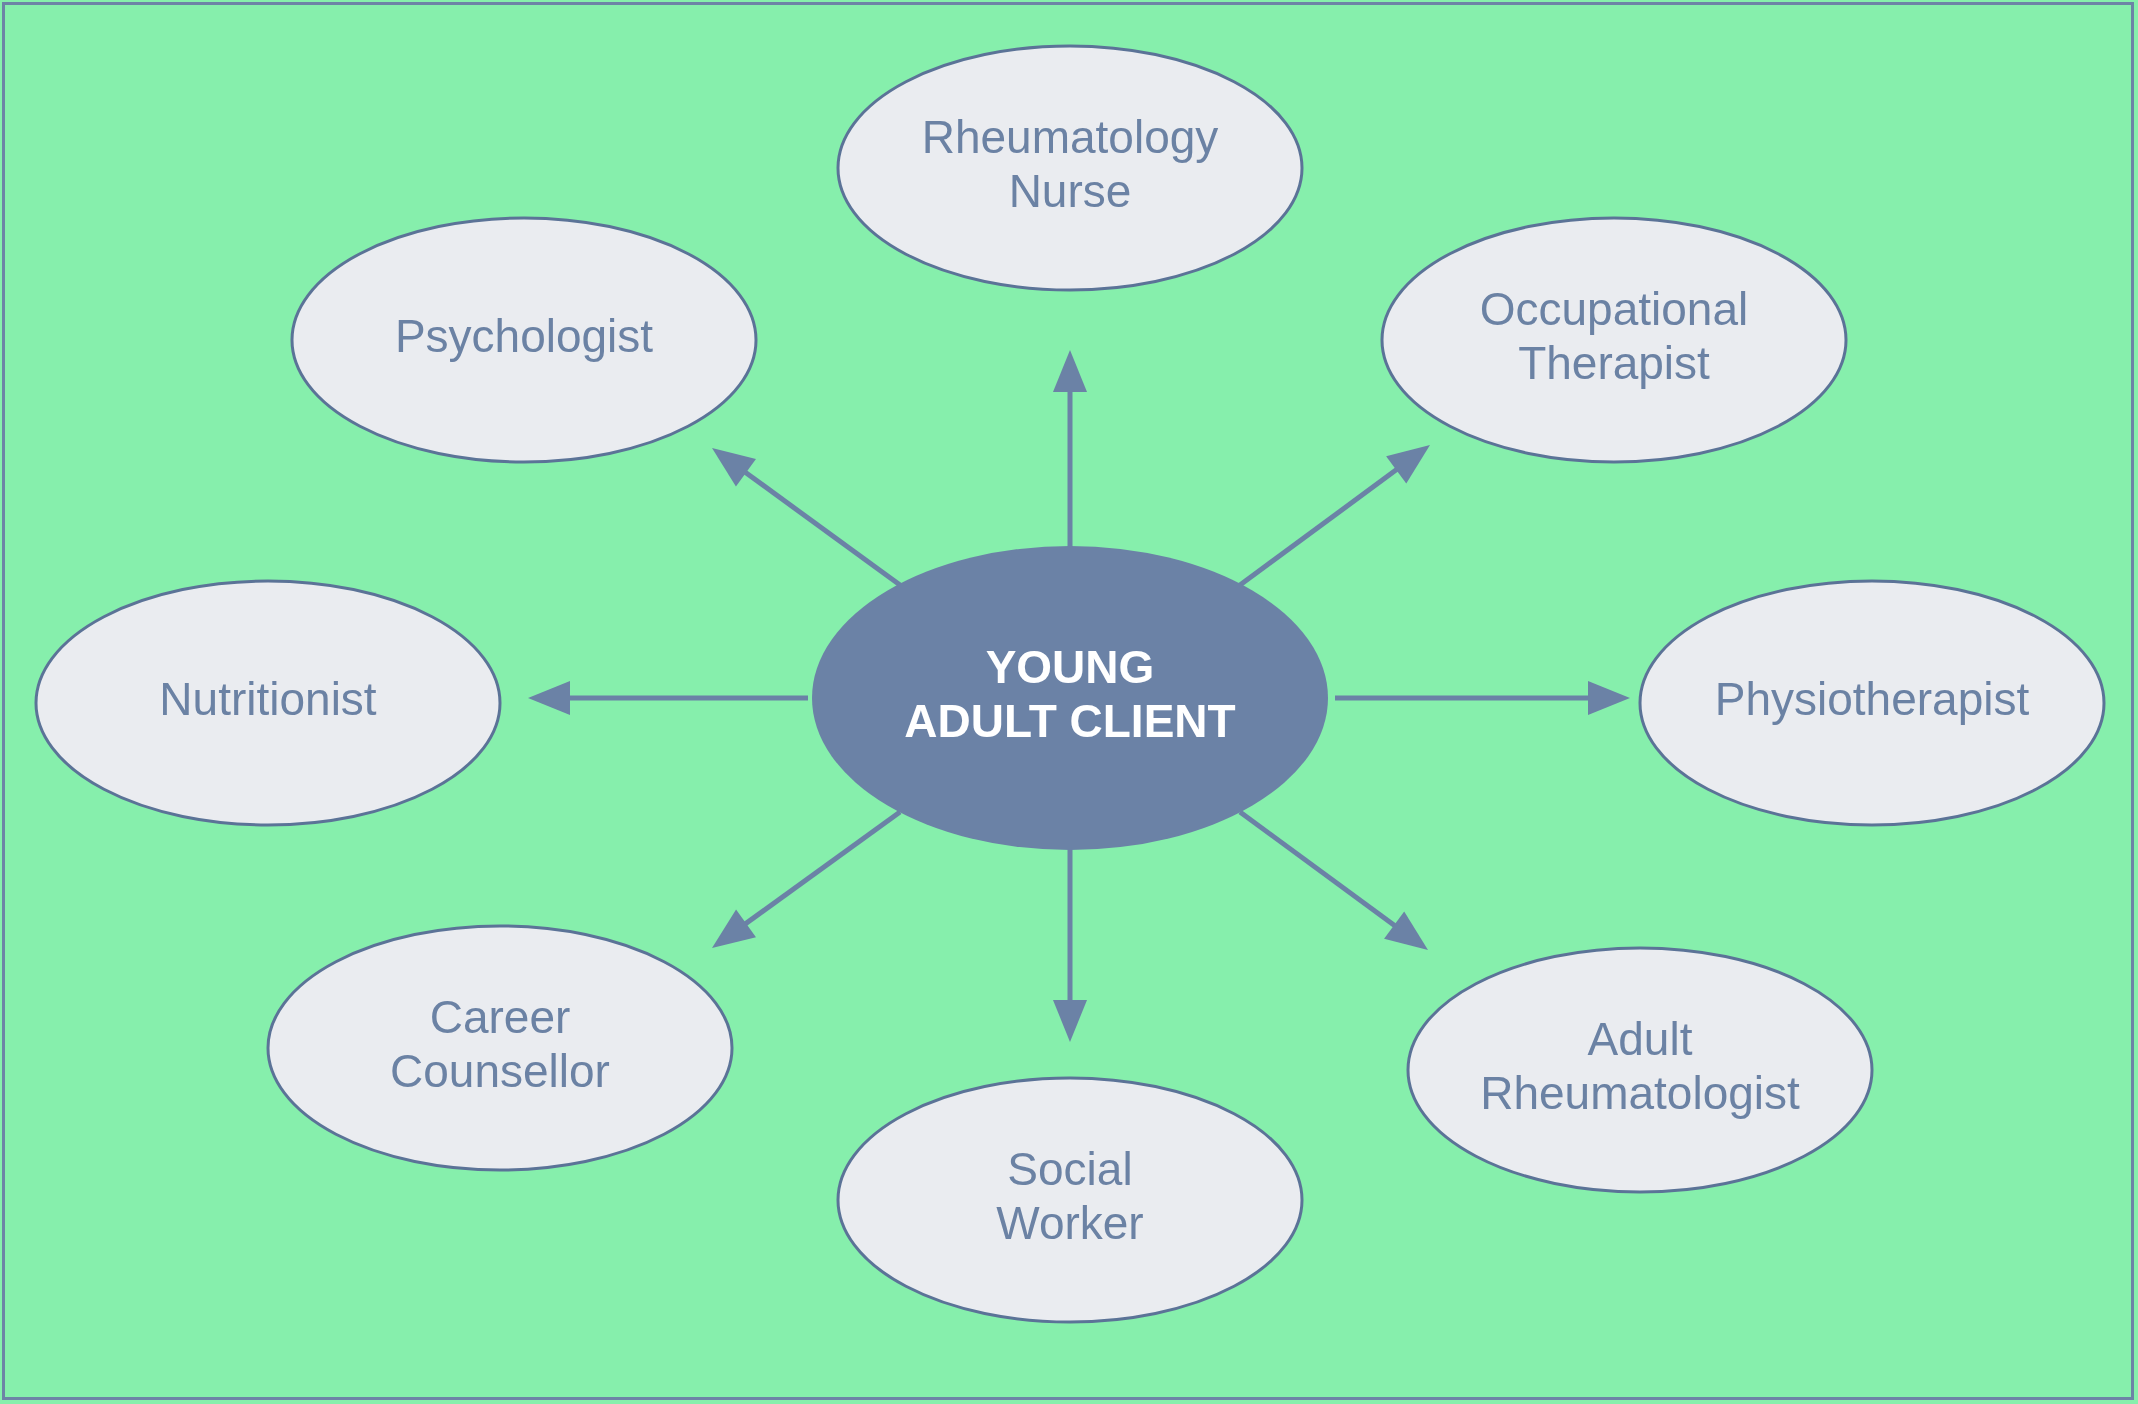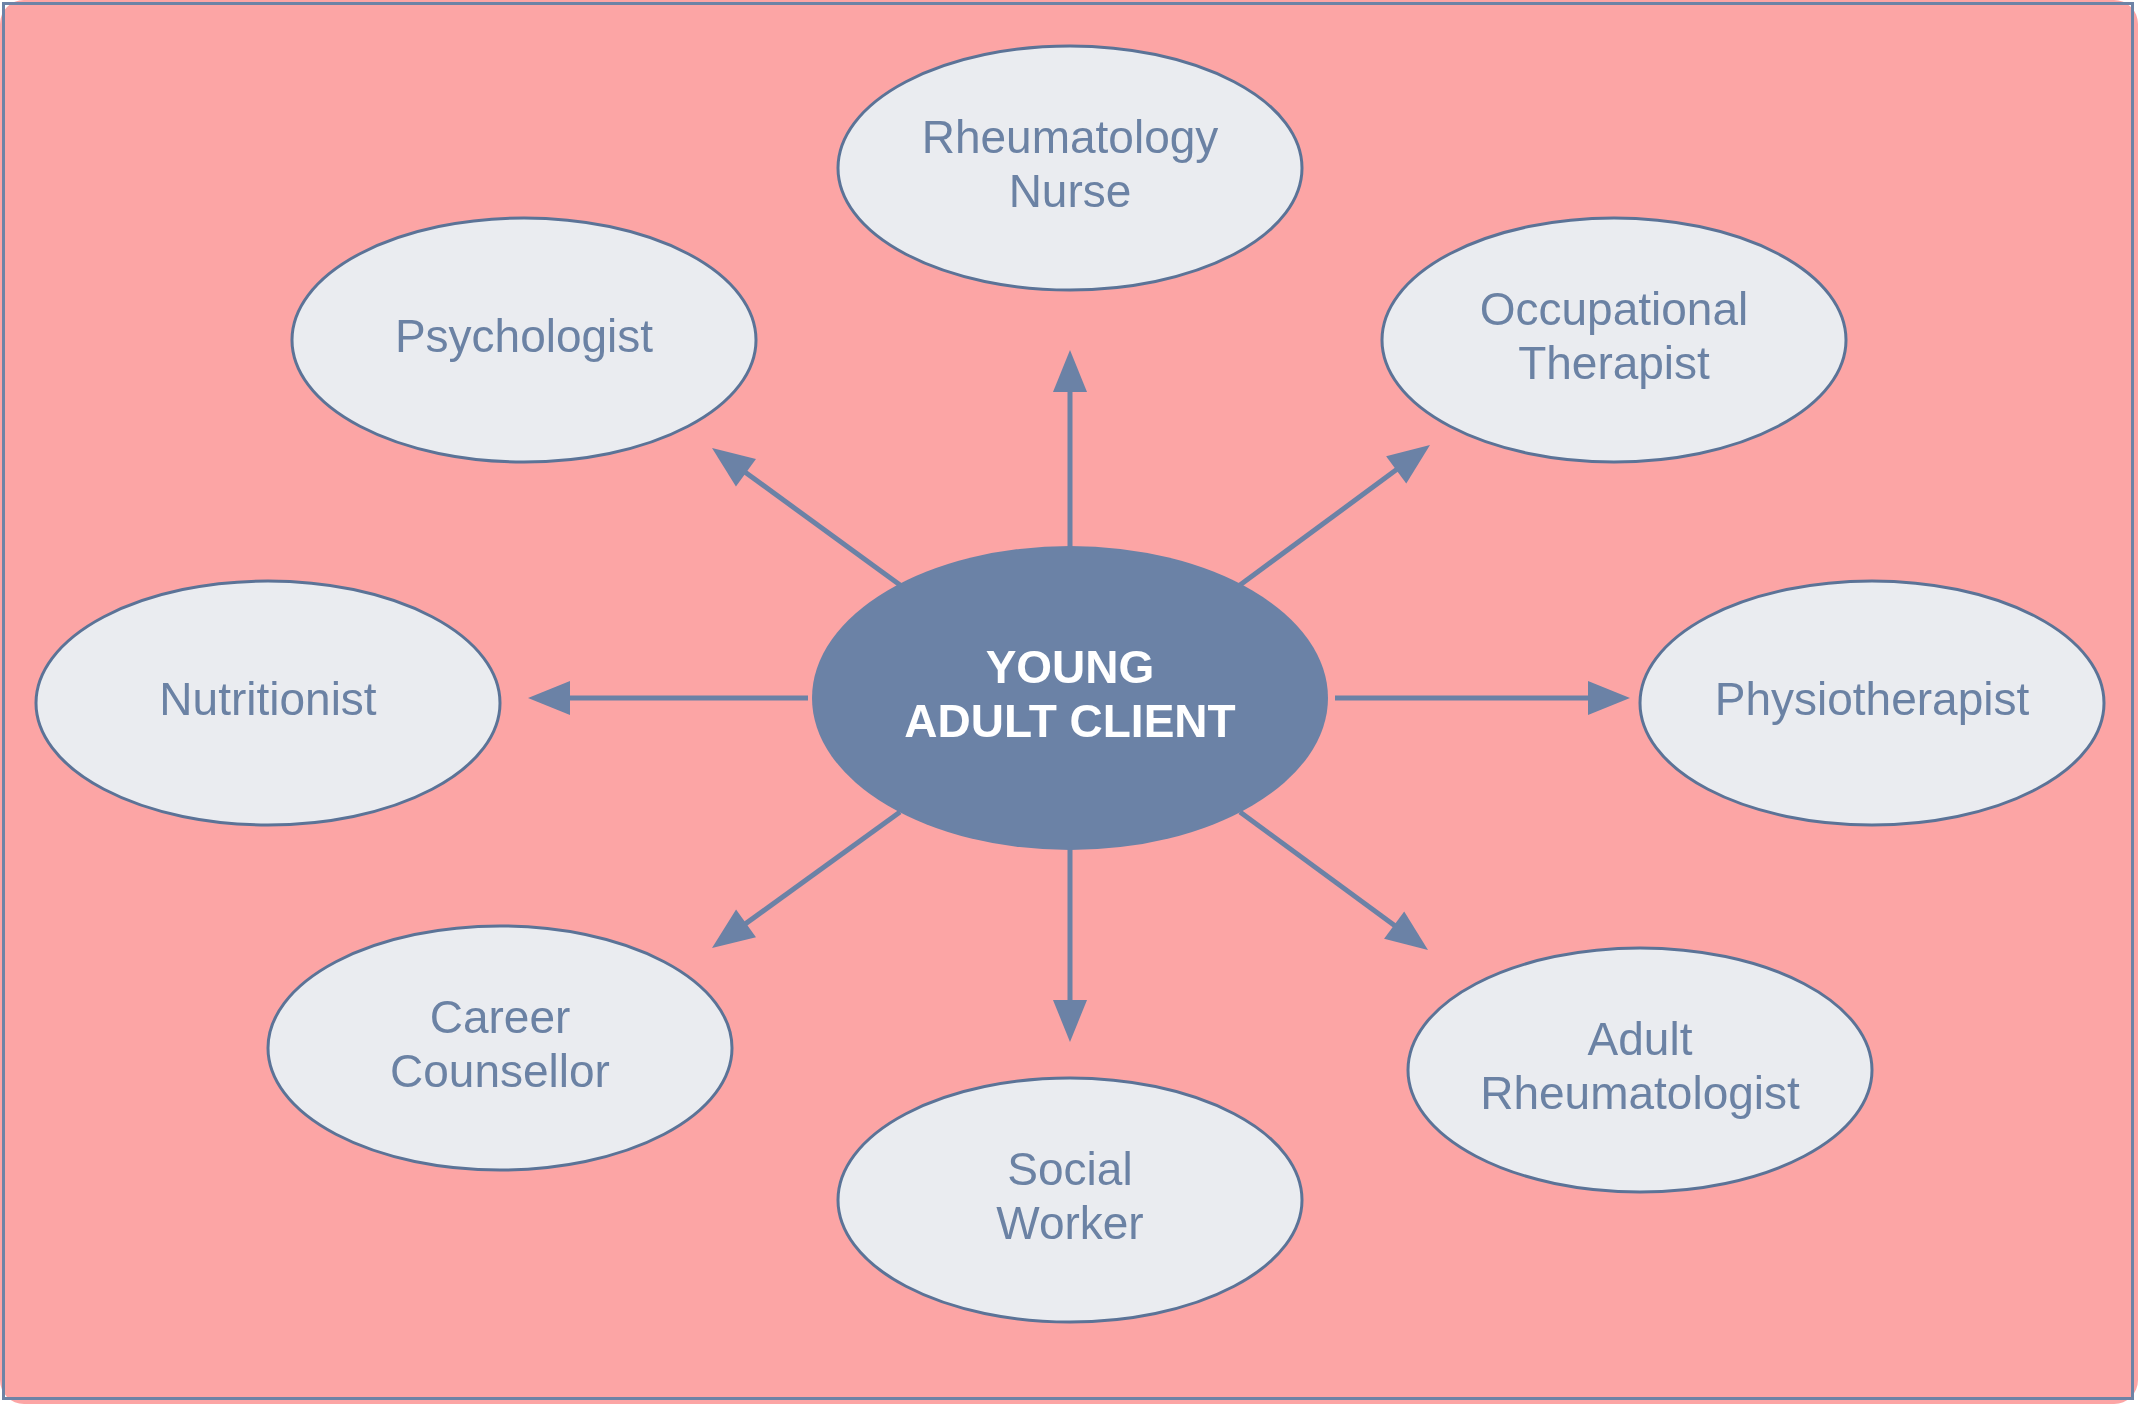--- a/index.html
+++ b/index.html
@@ -7,23 +7,22 @@
     padding: 0;
     background: #ffffff;
   }
   body {
     font-family: "Liberation Sans", sans-serif;
   }
   #canvas {
     position: relative;
     width: 2138px;
     height: 1404px;
-    background: #fca5a5;
+    background: #86efac;
     box-sizing: border-box;
-    border-radius: 24px;
   }
   #frame {
     position: absolute;
     left: 2px;
     top: 2px;
     width: 2132px;
     height: 1398px;
     border: 3px solid #6d83a6;
     box-sizing: border-box;
     pointer-events: none;

